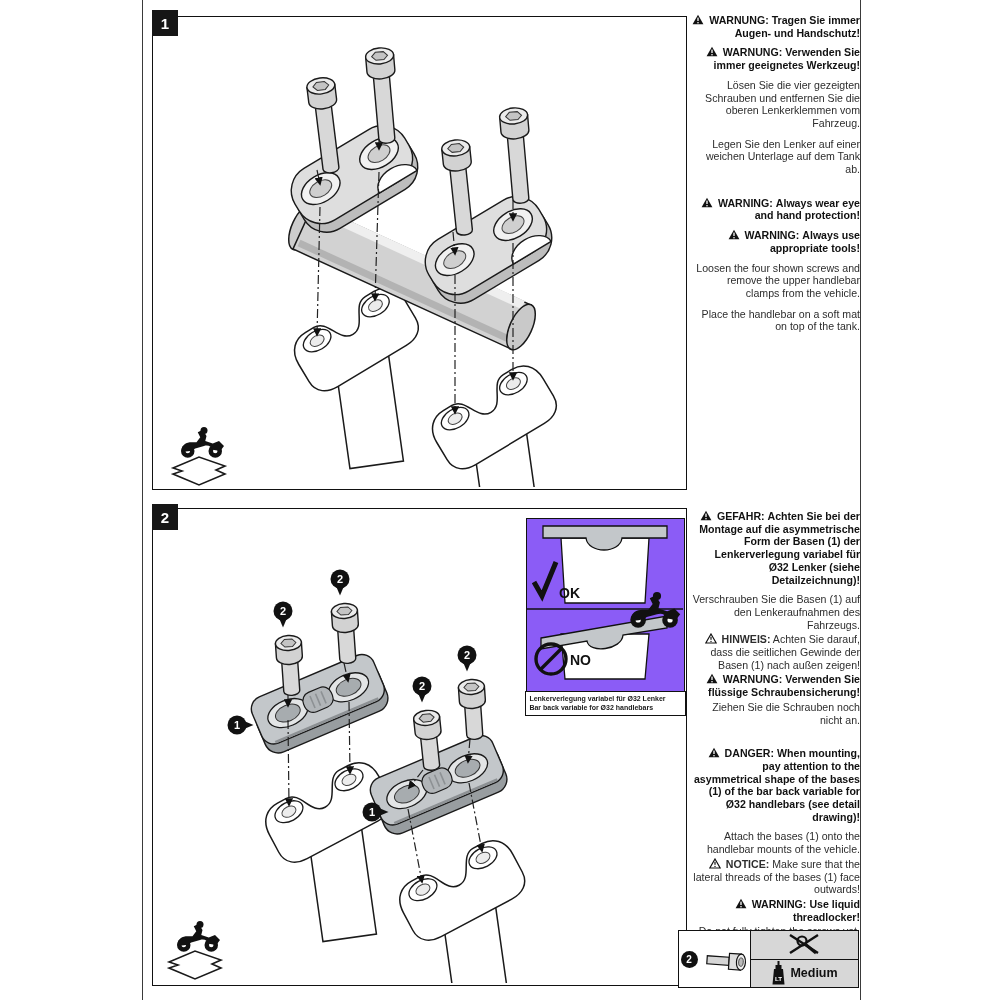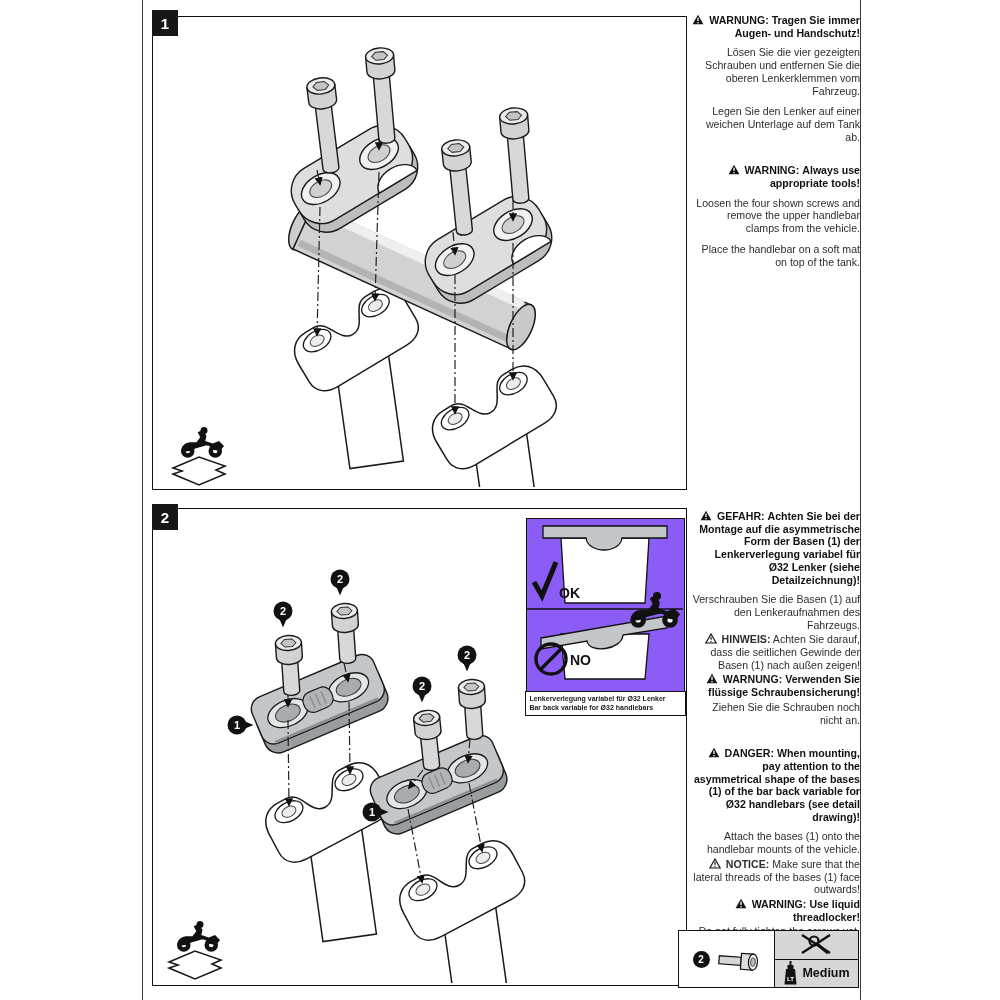--- a/index.html
+++ b/index.html
@@ -28,21 +28,21 @@
   #corner1{left:12px;top:408px;}
   #corner2{left:8px;top:410px;}
   .inset{position:absolute;left:373px;top:9px;width:159px;height:197px;border:1.6px solid #111;background:#8b5cf6;box-sizing:border-box;}
   .inset-caption{position:absolute;left:-1.6px;right:-1.6px;bottom:-1.6px;border:1.6px solid #111;background:#fff;
                  font-size:7px;font-weight:bold;line-height:1.35;padding:2px 3px;white-space:nowrap;}
   #legend{position:absolute;left:678px;top:930px;width:181px;height:58px;border:1.7px solid #111;
           background:#fff;box-sizing:border-box;display:flex;}
   .leg-left{flex:1;display:flex;align-items:center;justify-content:center;gap:5px;}
   .leg-num{width:17px;height:17px;border-radius:50%;background:#111;color:#fff;font-size:10px;font-weight:bold;
            display:flex;align-items:center;justify-content:center;}
-  .leg-right{width:84px;border-left:1.7px solid #111;display:flex;flex-direction:column;box-sizing:border-box;}
+  .leg-right{width:108px;border-left:1.7px solid #111;display:flex;flex-direction:column;box-sizing:border-box;}
   .leg-row{flex:1;background:#d7d7d7;display:flex;align-items:center;justify-content:center;gap:4px;}
   .leg-row.first{border-bottom:1.7px solid #111;}
   .leg-medium{font-size:12.5px;font-weight:bold;color:#111;}
   svg text{font-family:"Liberation Sans",sans-serif;}
   .balloon-num{fill:#fff;font-size:11px;font-weight:bold;text-anchor:middle;}
   .okno{fill:#111;font-size:14px;font-weight:bold;}
   .dl{stroke:#222;stroke-width:1.2;stroke-dasharray:9 3 2 3;fill:none;}
 </style>
 </head>
 <body>
@@ -241,23 +241,39 @@
 
 <div class="textcol" id="textcol1">
   <p class="tb warn">
     <svg class="tri" width="12" height="11" viewBox="0 0 12 11">
         <path d="M6,0.8 L11.4,10.2 L0.6,10.2 Z" fill="#111"></path>
         <rect x="5.35" y="3.6" width="1.3" height="3.4" fill="#fff"></rect>
         <circle cx="6" cy="8.8" r="0.8" fill="#fff"></circle>
       </svg>
     <strong>WARNUNG:</strong><span>Tragen Sie immer Augen- und Handschutz!</span>
   </p>
+  <p class="tb warn">
+    <svg class="tri" width="12" height="11" viewBox="0 0 12 11">
+        <path d="M6,0.8 L11.4,10.2 L0.6,10.2 Z" fill="#111"></path>
+        <rect x="5.35" y="3.6" width="1.3" height="3.4" fill="#fff"></rect>
+        <circle cx="6" cy="8.8" r="0.8" fill="#fff"></circle>
+      </svg>
+    <strong>WARNUNG:</strong><span>Verwenden Sie immer geeignetes Werkzeug!</span>
+  </p>
   <p class="tb para">Lösen Sie die vier gezeigten Schrauben und entfernen Sie die oberen Lenkerklemmen vom Fahrzeug.</p>
   <p class="tb para">Legen Sie den Lenker auf einer weichen Unterlage auf dem Tank ab.</p>
   <div class="lang-gap"></div>
+  <p class="tb warn">
+    <svg class="tri" width="12" height="11" viewBox="0 0 12 11">
+        <path d="M6,0.8 L11.4,10.2 L0.6,10.2 Z" fill="#111"></path>
+        <rect x="5.35" y="3.6" width="1.3" height="3.4" fill="#fff"></rect>
+        <circle cx="6" cy="8.8" r="0.8" fill="#fff"></circle>
+      </svg>
+    <strong>WARNING:</strong><span>Always wear eye and hand protection!</span>
+  </p>
   <p class="tb warn">
     <svg class="tri" width="12" height="11" viewBox="0 0 12 11">
         <path d="M6,0.8 L11.4,10.2 L0.6,10.2 Z" fill="#111"></path>
         <rect x="5.35" y="3.6" width="1.3" height="3.4" fill="#fff"></rect>
         <circle cx="6" cy="8.8" r="0.8" fill="#fff"></circle>
       </svg>
     <strong>WARNING:</strong><span>Always use appropriate tools!</span>
   </p>
   <p class="tb para">Loosen the four shown screws and remove the upper handlebar clamps from the vehicle.</p>
   <p class="tb para">Place the handlebar on a soft mat on top of the tank.</p>

